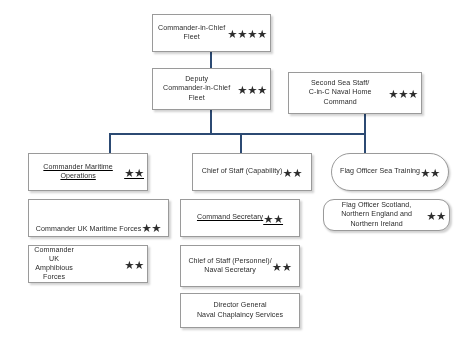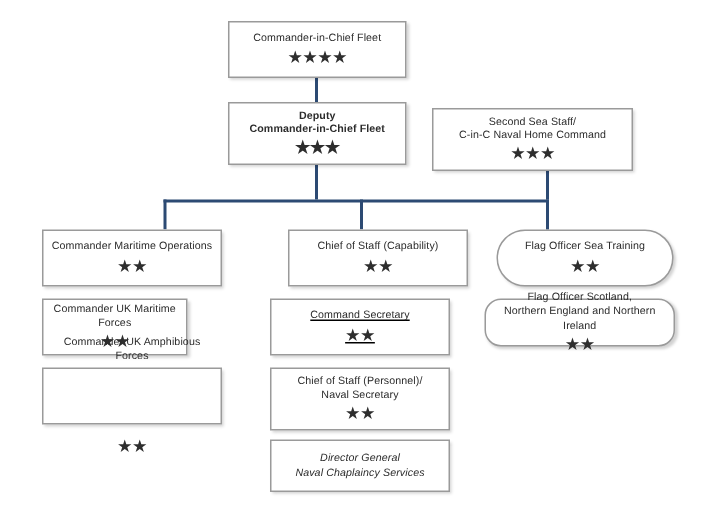--- a/index.html
+++ b/index.html
@@ -17,21 +17,21 @@
     background: #ffffff;
     overflow: hidden;
   }
   .node {
     position: absolute;
     box-sizing: border-box;
     background: #ffffff;
     border: 1px solid #9a9a9a;
     box-shadow: 1.5px 1.5px 2px rgba(0,0,0,0.18);
     display: flex;
-    flex-direction: column;
+    flex-direction: row;
     align-items: center;
     justify-content: center;
     padding: 2px 3px;
   }
   .node-title {
     font-size: 7.1px;
     line-height: 9.2px;
     color: #2b2b2b;
     text-align: center;
     white-space: pre-line;
@@ -71,38 +71,38 @@
 
   <div class="conn conn-v" style="left:240px; top:133px; height:20px;"></div>
 
   <div class="conn conn-v" style="left:364px; top:133px; height:20px;"></div>
 
   <div class="node" style="left:152px; top:14px; width:119px; height:38px;">
     <div class="node-title">Commander-in-Chief Fleet</div>
     <div class="node-stars">★★★★</div>
   </div>
 
-  <div class="node" style="left:152px; top:68px; width:119px; height:42px;font-weight:bold;">
+  <div class="node" style="left:152px; top:68px; width:119px; height:42px;">
     <div class="node-title">Deputy
 Commander-in-Chief Fleet</div>
     <div class="node-stars">★★★</div>
   </div>
 
   <div class="node" style="left:288px; top:72px; width:134px; height:42px;">
     <div class="node-title">Second Sea Staff/
 C-in-C Naval Home Command</div>
     <div class="node-stars">★★★</div>
   </div>
 
-  <div class="node" style="left:28px; top:153px; width:120px; height:38px;">
+  <div class="node" style="left:28px; top:153px; width:120px; height:38px;text-decoration:underline;">
     <div class="node-title">Commander Maritime Operations</div>
     <div class="node-stars">★★</div>
   </div>
 
-  <div class="node" style="left:28px; top:199px; width:97px; height:38px;">
+  <div class="node" style="left:28px; top:199px; width:141px; height:38px;align-items:flex-end;">
     <div class="node-title">Commander UK Maritime Forces</div>
     <div class="node-stars">★★</div>
   </div>
 
   <div class="node" style="left:28px; top:245px; width:120px; height:38px;gap:48px;">
     <div class="node-title">Commander UK Amphibious Forces</div>
     <div class="node-stars">★★</div>
   </div>
 
   <div class="node" style="left:180px; top:153px; width:120px; height:38px;margin-left:12px;">
@@ -114,21 +114,21 @@
     <div class="node-title">Command Secretary</div>
     <div class="node-stars">★★</div>
   </div>
 
   <div class="node" style="left:180px; top:245px; width:120px; height:42px;">
     <div class="node-title">Chief of Staff (Personnel)/
 Naval Secretary</div>
     <div class="node-stars">★★</div>
   </div>
 
-  <div class="node" style="left:180px; top:293px; width:120px; height:35px;font-style:italic;">
+  <div class="node" style="left:180px; top:293px; width:120px; height:35px;">
     <div class="node-title">Director General
 Naval Chaplaincy Services</div>
 
   </div>
 
   <div class="node" style="left:331px; top:153px; width:118px; height:38px;border-radius:19px;">
     <div class="node-title">Flag Officer Sea Training</div>
     <div class="node-stars">★★</div>
   </div>
 

